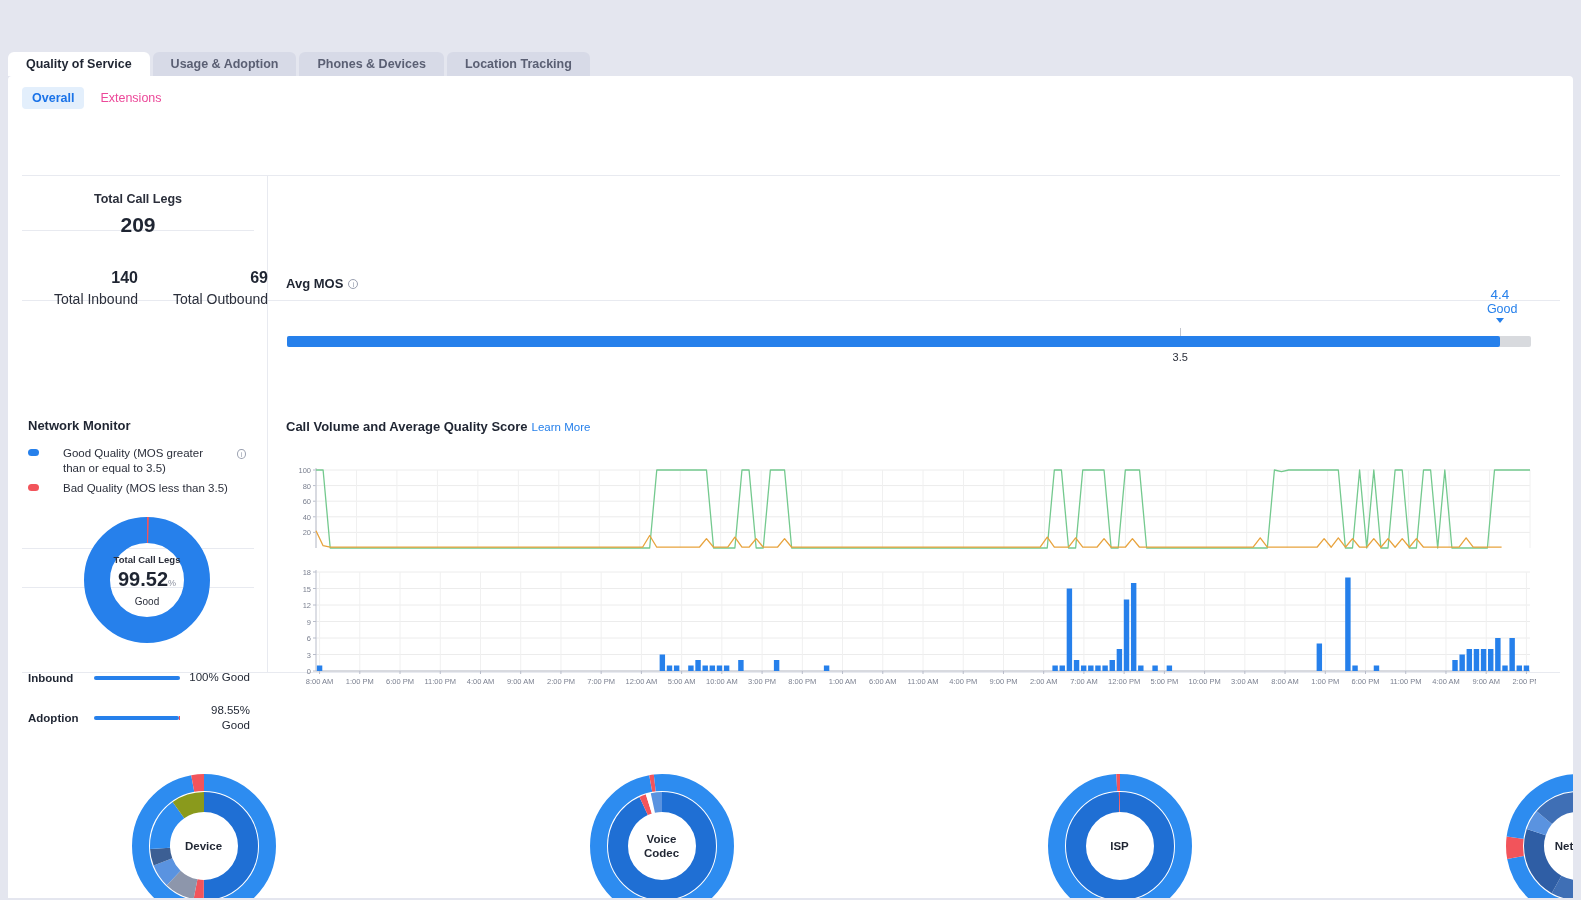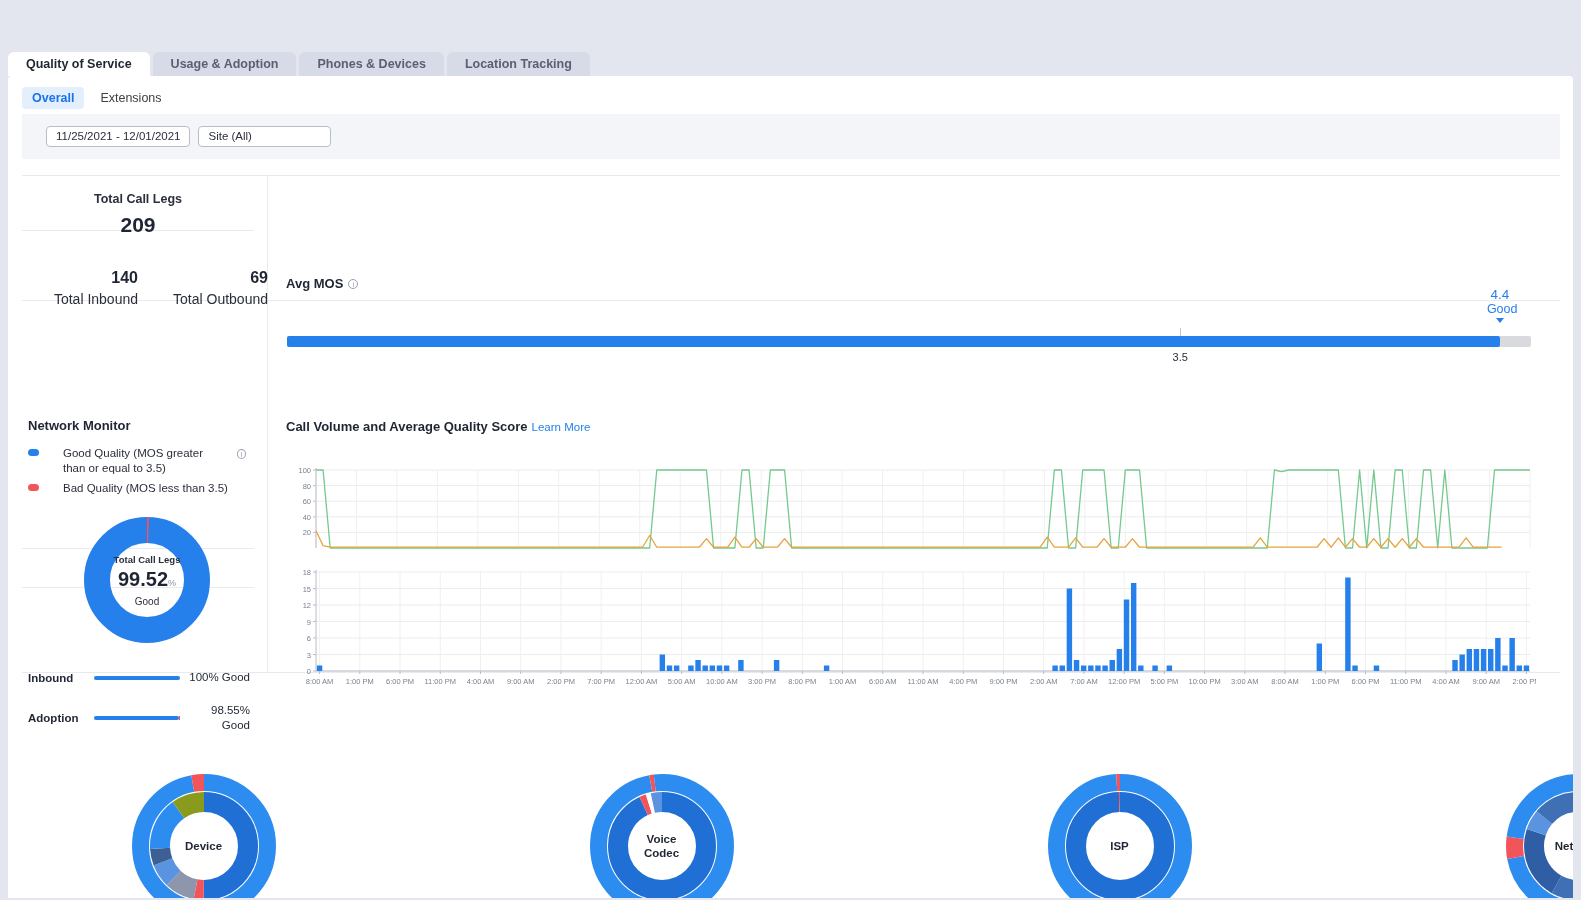--- a/index.html
+++ b/index.html
@@ -38,21 +38,21 @@
     border-radius: 4px 4px 0 0;
     overflow: hidden;
   }
 
   
   .subtabs {
     position: absolute; left: 14px; top: 11px;
     display: flex; align-items: center; gap: 6px;
   }
   .subtab {
-    font-size: 12.5px; color: #404040;
+    font-size: 12.5px; color: #ec4899;
     padding: 4px 10px; border-radius: 4px; cursor: pointer;
   }
   .subtab.active { background: #e3effc; color: #1a73e8; font-weight: bold; }
 
   
   .filterbar {
     position: absolute; left: 14px; top: 38px;
     width: 1538px; height: 45px;
     background: #f4f5f9;
     display: flex; align-items: center;
@@ -195,24 +195,20 @@
     <div class="tab">Location Tracking</div>
   </div>
 
   <div class="card">
 
     <div class="subtabs">
       <div class="subtab active">Overall</div>
       <div class="subtab">Extensions</div>
     </div>
 
-    <div class="filterbar">
-      <div class="pill">11/25/2021 - 12/01/2021</div>
-      <div class="pill wide">Site (All)</div>
-    </div>
 
     <div class="hr" style="left:14px; top:99px; width:1538px;"></div>
     <div class="hr" style="left:14px; top:154px; width:232px;"></div>
     <div class="hr" style="left:14px; top:224px; width:1538px;"></div>
     <div class="vr" style="left:259px; top:99px; height:497px;"></div>
     <div class="hr" style="left:14px; top:472px; width:232px;"></div>
     <div class="hr" style="left:14px; top:511px; width:232px;"></div>
     <div class="hr" style="left:14px; top:596px; width:1538px;"></div>
 
     <div class="lcol">

